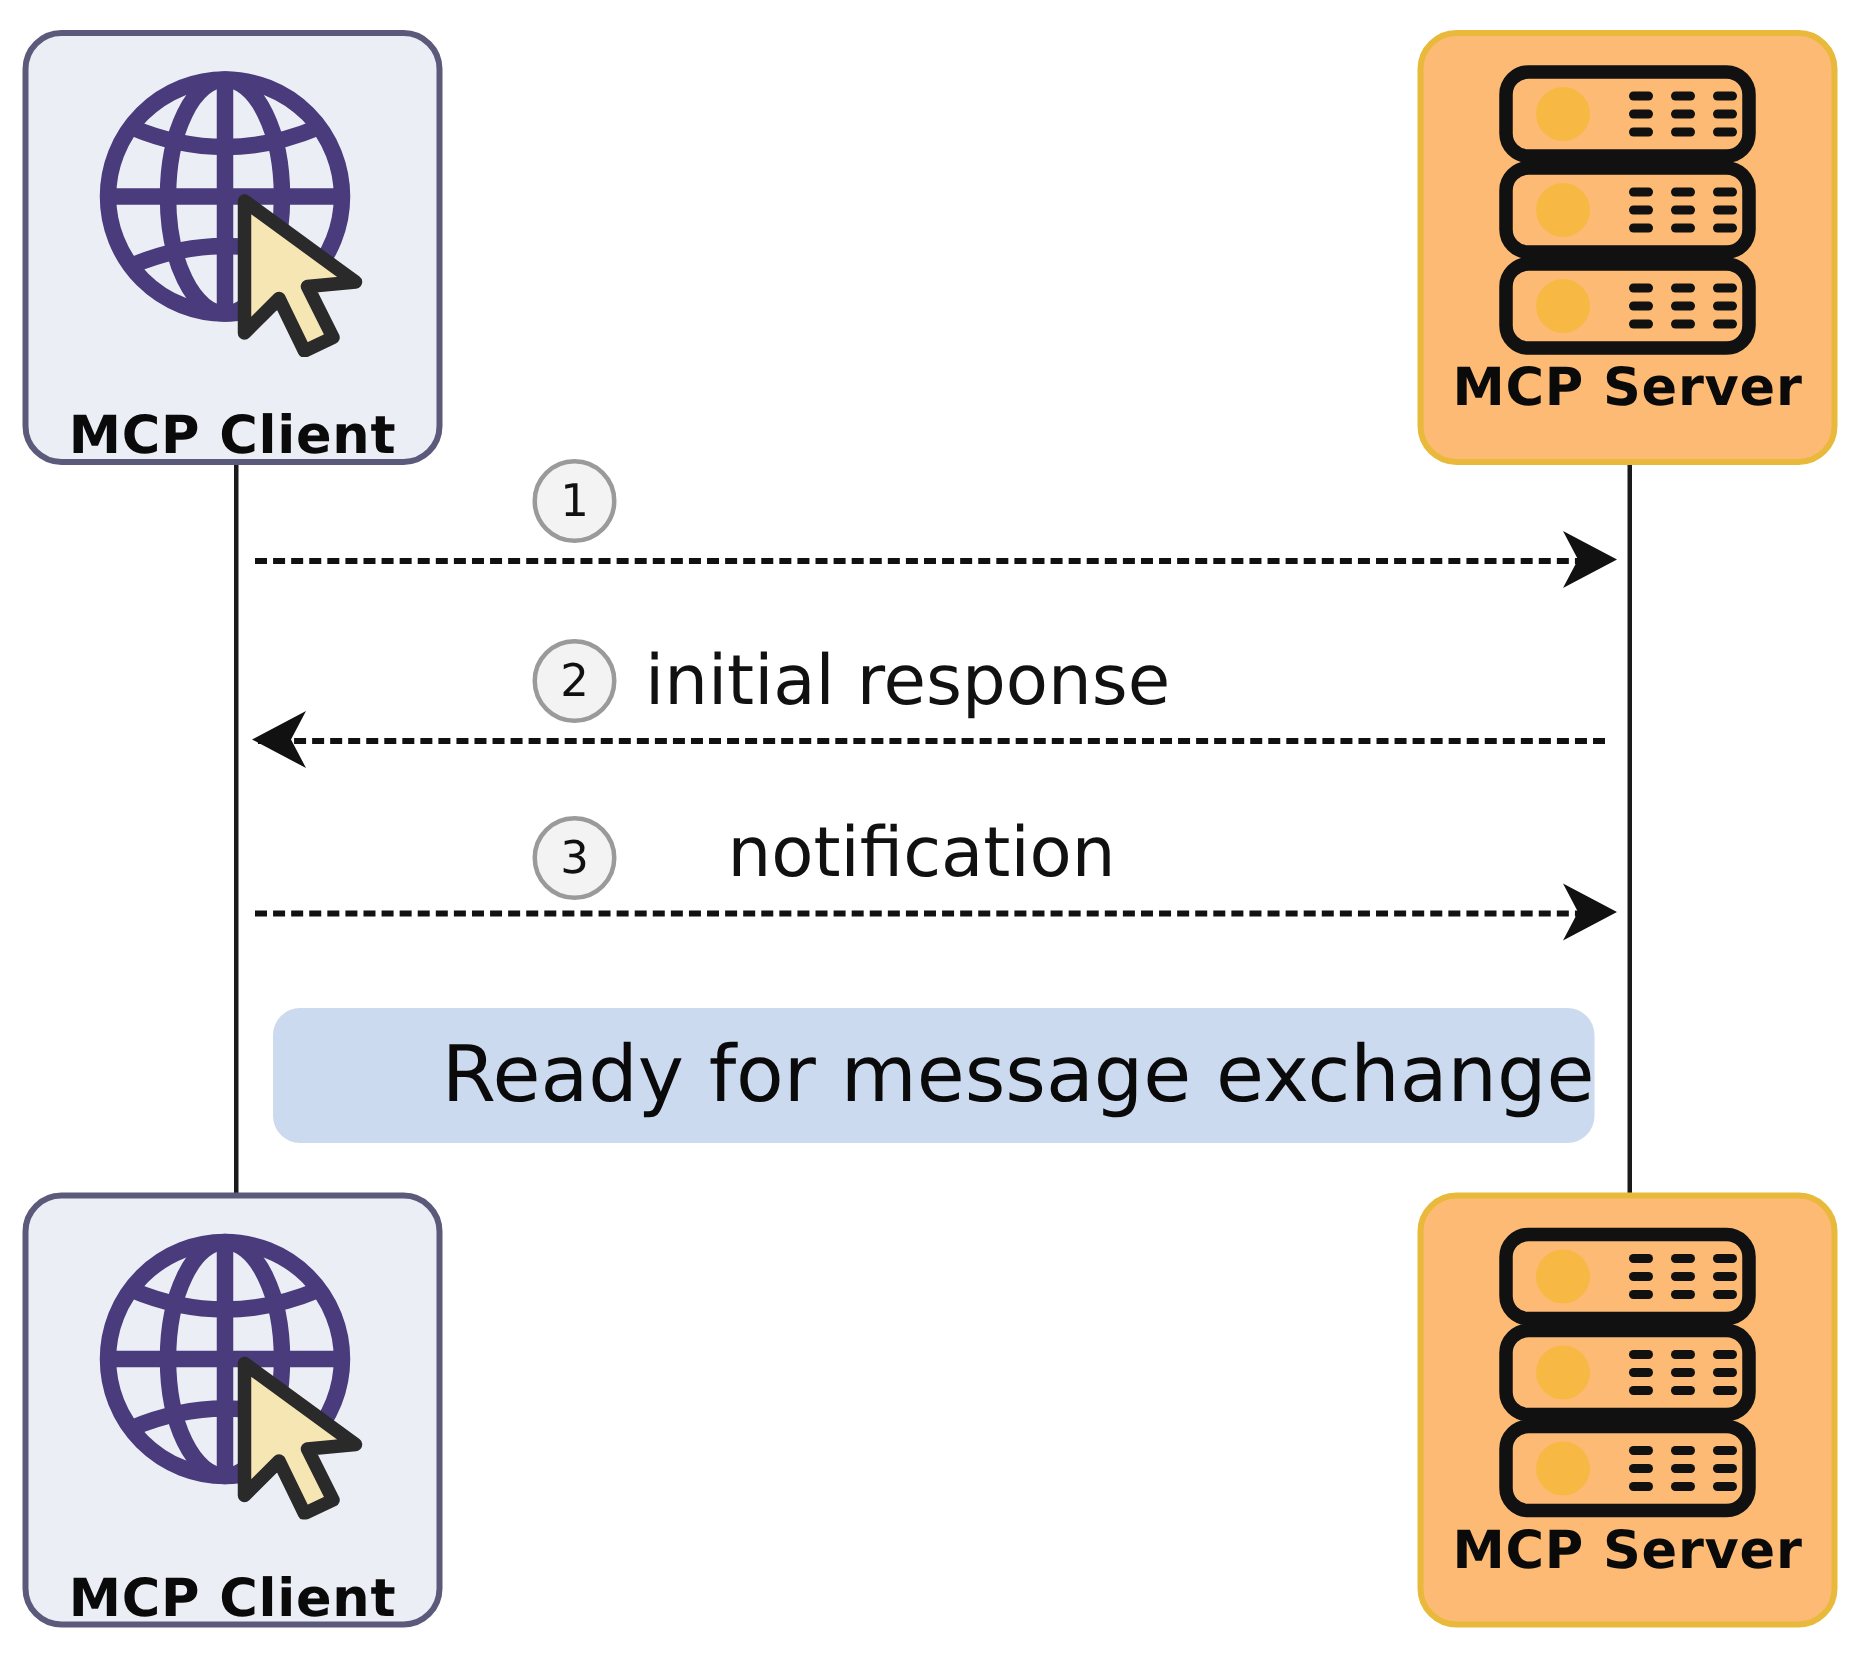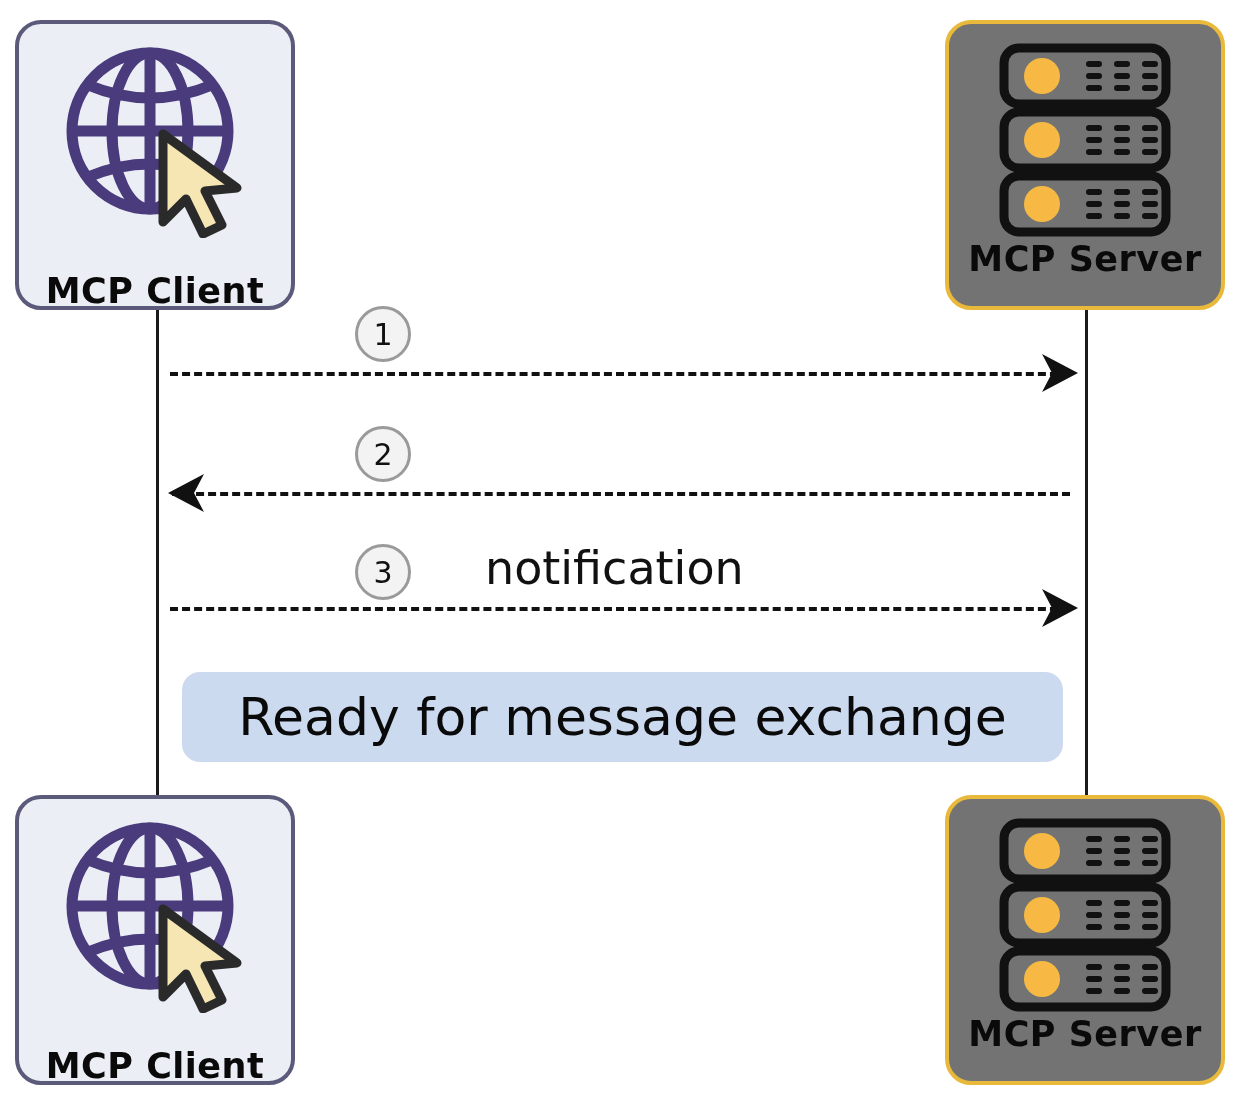--- a/index.html
+++ b/index.html
@@ -29,21 +29,21 @@
     justify-content: flex-start;
     border-radius: 26px;
     z-index: 5;
   }
   .node-client {
     background: #eceef6;
     border: 4px solid #5b5a7a;
     gap: 32px;
   }
   .node-server {
-    background: #737373;
+    background: #fdba74;
     border: 4px solid #e8b93a;
   }
   .node-label {
     font-family: "DejaVu Sans", sans-serif;
     font-weight: bold;
     font-size: 35px;
     color: #0a0a0a;
     letter-spacing: 0.5px;
     line-height: 1;
     white-space: nowrap;
@@ -97,21 +97,21 @@
     line-height: 1;
   }
 
   
   .note-banner {
     position: absolute;
     background: #ccdaf0;
     border-radius: 18px;
     display: flex;
     align-items: center;
-    justify-content: center;
+    justify-content: flex-end;
     z-index: 6;
     box-sizing: border-box;
   }
   .note-text {
     font-family: "DejaVu Sans", sans-serif;
     font-size: 52px;
     color: #0a0a0a;
     white-space: nowrap;
     line-height: 1;
   }
@@ -196,20 +196,21 @@
   <div class="msg-line" style="left:170px; top:372px; width:900px;"></div>
   <div class="arrowhead" style="left:1038px; top:352px;">
     <svg width="42" height="42" viewBox="0 0 42 42" aria-hidden="true">
       <path d="M4 2 L40 21 L4 40 L14 21 Z" fill="#111111"></path>
     </svg>
   </div>
 
   <div class="msg-badge" style="left:355px; top:426px;">
     <span>2</span>
   </div>
+  <div class="msg-text" style="left:430px; top:430px;">initial response</div>
   <div class="msg-line" style="left:172px; top:492px; width:898px;"></div>
   <div class="arrowhead" style="left:166px; top:472px;">
     <svg width="42" height="42" viewBox="0 0 42 42" aria-hidden="true">
       <path d="M38 2 L2 21 L38 40 L28 21 Z" fill="#111111"></path>
     </svg>
   </div>
 
   <div class="msg-badge" style="left:355px; top:544px;">
     <span>3</span>
   </div>

